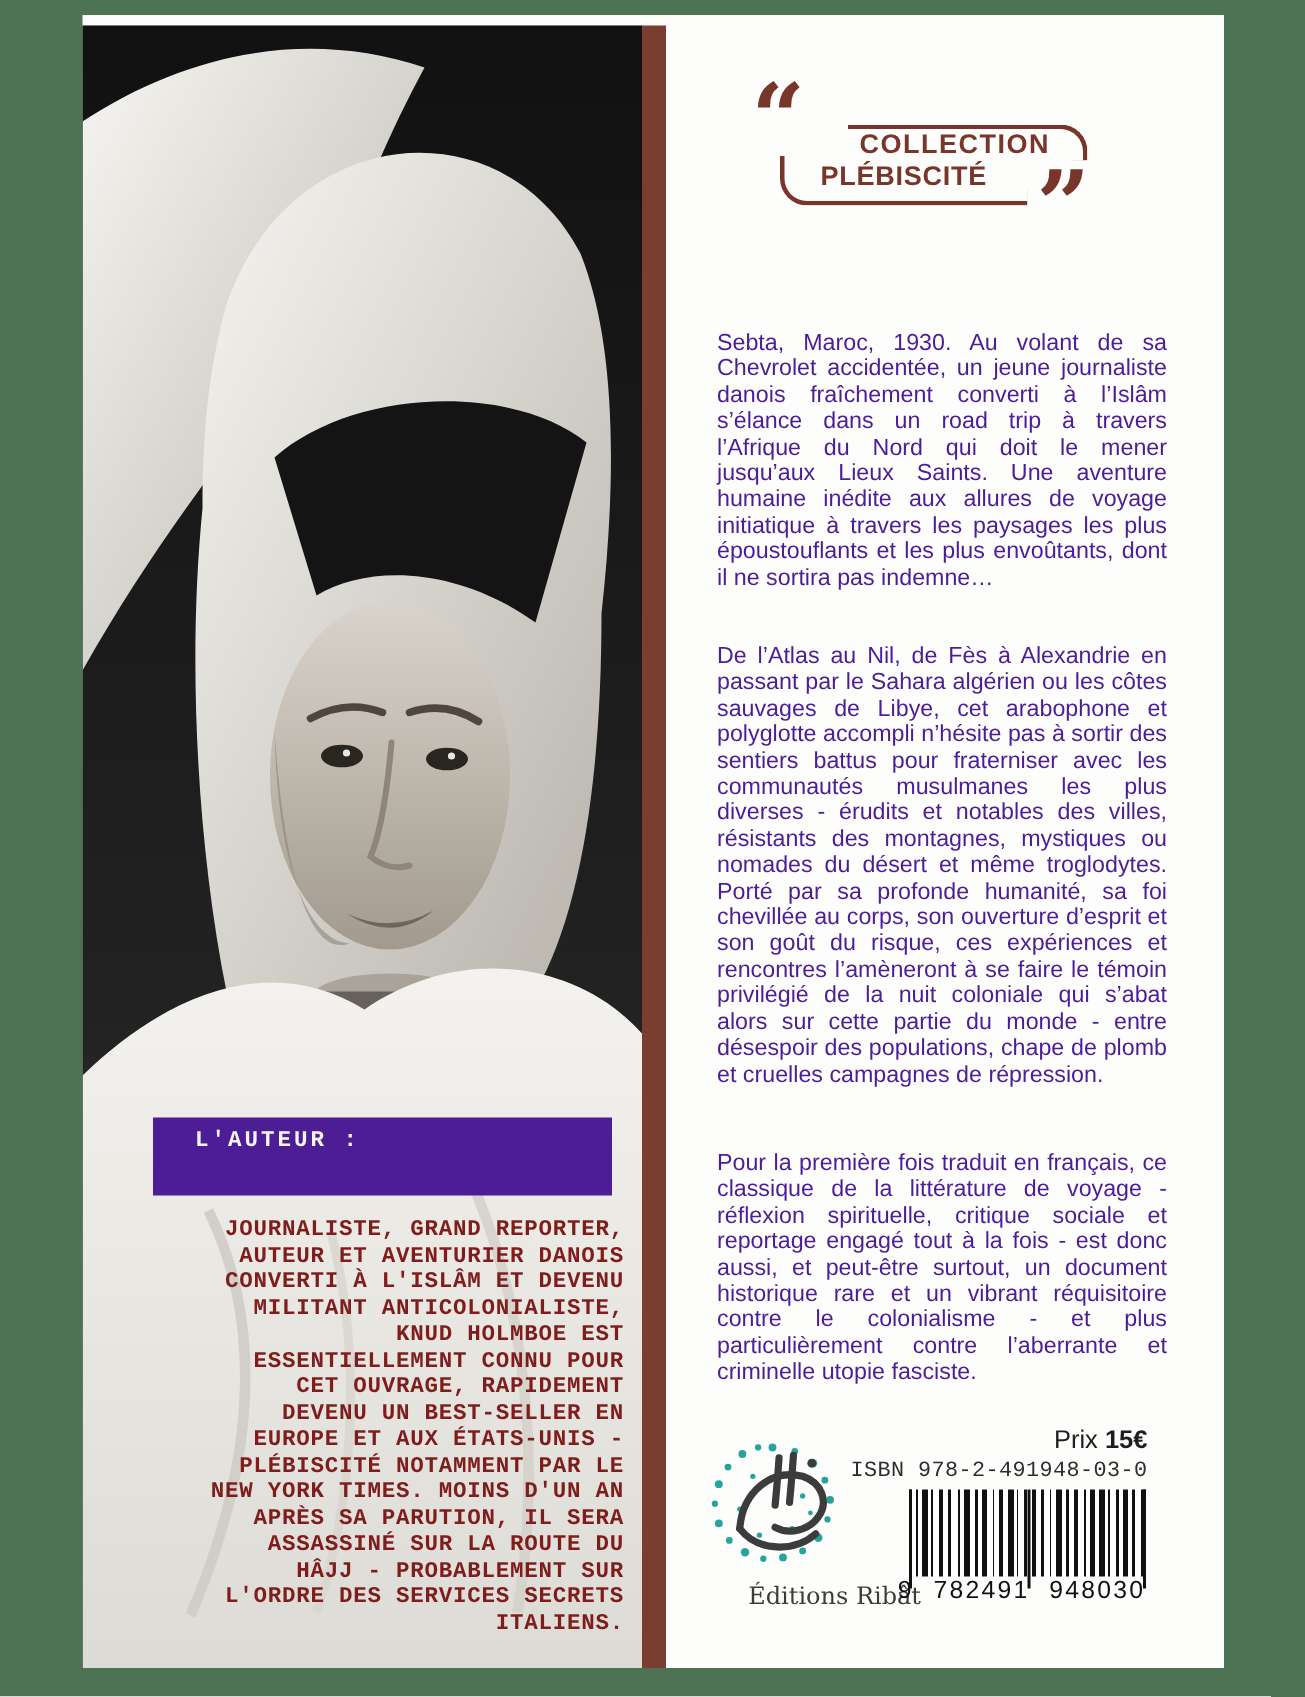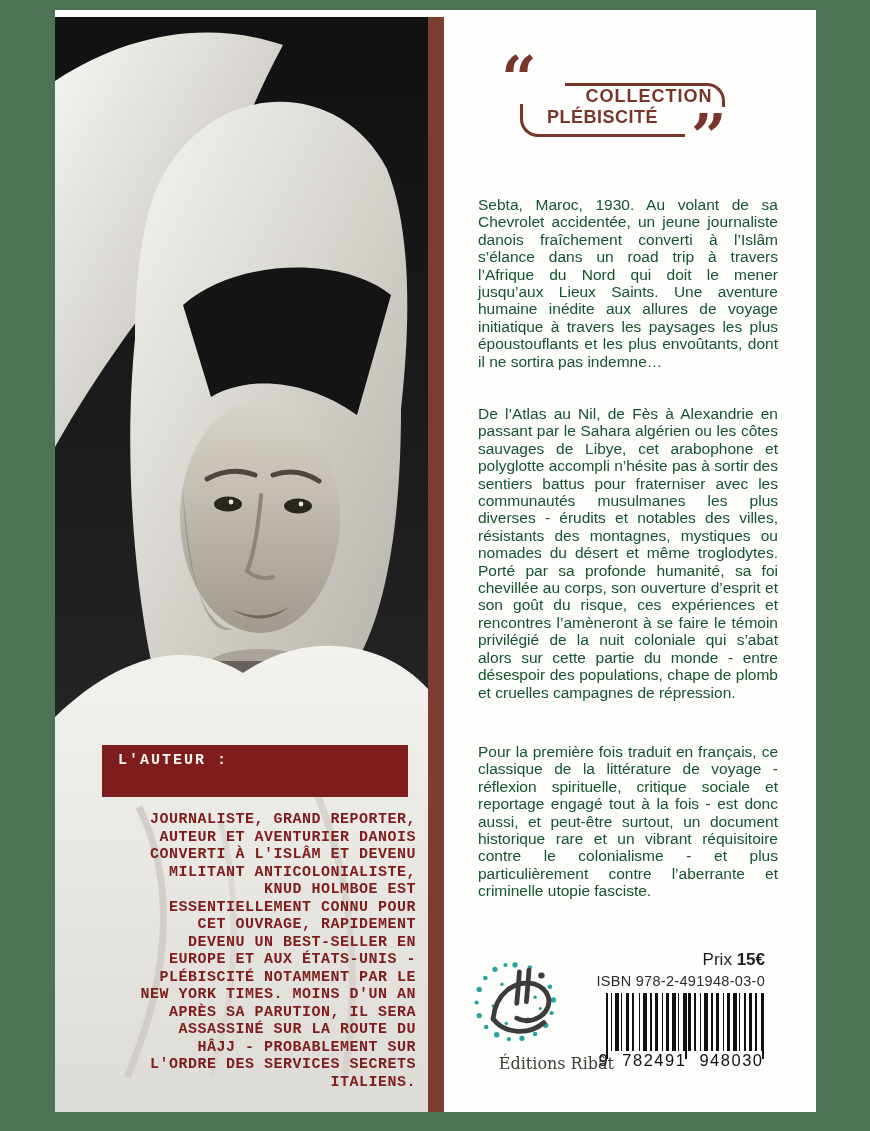--- a/index.html
+++ b/index.html
@@ -21,49 +21,49 @@
                color:#78362a;}
   .badge-closeq{position:absolute;left:636px;top:96px;width:70px;height:60px;
                font-family:"DejaVu Serif",serif;font-weight:bold;font-size:62px;line-height:1;
                color:#78362a;}
   .badge-border-top{position:absolute;left:510px;top:73px;width:160px;height:24px;
                border-top:3px solid #78362a;border-right:3px solid #78362a;
                border-top-right-radius:18px;}
   .badge-border-bottom{position:absolute;left:465px;top:94px;width:165px;height:33px;
                border-left:3px solid #78362a;border-bottom:3px solid #78362a;
                border-bottom-left-radius:18px;}
-  .badge-line1{position:absolute;left:518px;top:76px;width:152px;text-align:center;
+  .badge-line1{position:absolute;left:518px;top:76px;width:152px;
                font-size:18px;font-weight:800;letter-spacing:1px;color:#78362a;}
   .badge-line2{position:absolute;left:465px;top:97px;width:165px;text-align:center;
                font-size:18px;font-weight:800;letter-spacing:0.5px;color:#78362a;}
 
   
   .syn{position:absolute;left:423px;width:300px;font-size:15.5px;line-height:17.4px;
-       color:#14532d;text-align:justify;}
+       color:#4c1d95;text-align:justify;margin-top:24px;}
   .syn-p1{top:186px;}
   .syn-p2{top:395px;}
   .syn-p3{top:733px;}
 
   
-  .author-box{position:absolute;left:47px;top:735px;width:306px;height:52px;background:#7f1d1d;
+  .author-box{position:absolute;left:47px;top:735px;width:306px;height:52px;background:#4c1d95;
               color:#f5f5f3;font-family:"Liberation Mono",monospace;font-weight:bold;
-              font-size:15px;line-height:19px;letter-spacing:2px;padding:6px 16px;}
+              font-size:15px;line-height:19px;letter-spacing:2px;padding:6px 28px;}
   .bio{position:absolute;left:45px;top:801px;width:316px;color:#7f1d1d;
        font-family:"Liberation Mono",monospace;font-weight:bold;font-size:15px;
        line-height:17.5px;letter-spacing:0.5px;white-space:pre-line;text-align:right;}
 
   
   .roundel{position:absolute;left:410px;top:948px;width:100px;height:96px;}
   .pub-name{position:absolute;left:359px;top:1044px;width:200px;text-align:right;
             font-family:"DejaVu Serif",serif;font-size:16px;color:#3f3b38;}
 
   
   .price{position:absolute;right:51px;top:940px;font-size:17px;color:#1e1e1e;text-align:right;}
   .price b{font-weight:bold;}
-  .isbn{position:absolute;right:51px;top:963px;font-size:14.5px;color:#2d2d2d;letter-spacing:0.3px;}
+  .isbn{position:absolute;right:51px;top:963px;font-size:14.5px;color:#2d2d2d;letter-spacing:0.3px;font-family:Liberation Mono, monospace;}
   .bars{position:absolute;right:52px;top:983px;width:158px;height:58px;background:
     linear-gradient(90deg,
     #111 0 2px,#fff 2px 5px,#111 5px 6px,#fff 6px 9px,#111 9px 13px,#fff 13px 15px,
     #111 15px 16px,#fff 16px 20px,#111 20px 23px,#fff 23px 26px,#111 26px 28px,#fff 28px 33px,
     #111 33px 34px,#fff 34px 37px,#111 37px 41px,#fff 41px 44px,#111 44px 46px,#fff 46px 49px,
     #111 49px 52px,#fff 52px 56px,#111 56px 57px,#fff 57px 60px,#111 60px 63px,#fff 63px 66px,
     #111 66px 70px,#fff 70px 72px,#111 72px 73px,#fff 73px 77px,#111 77px 79px,#fff 79px 82px,
     #111 82px 85px,#fff 85px 88px,#111 88px 90px,#fff 90px 94px,#111 94px 95px,#fff 95px 98px,
     #111 98px 102px,#fff 102px 105px,#111 105px 107px,#fff 107px 110px,#111 110px 113px,#fff 113px 117px,
     #111 117px 118px,#fff 118px 121px,#111 121px 124px,#fff 124px 127px,#111 127px 131px,#fff 131px 133px,

